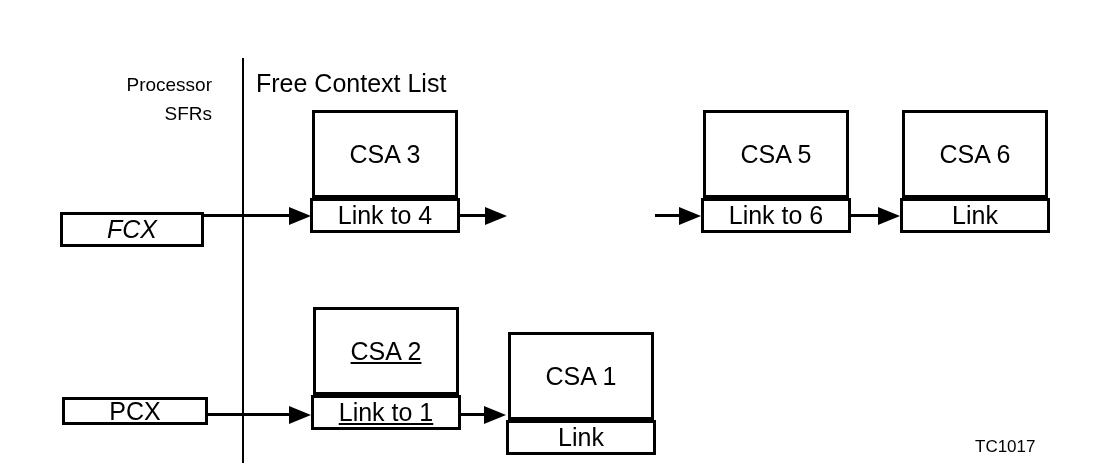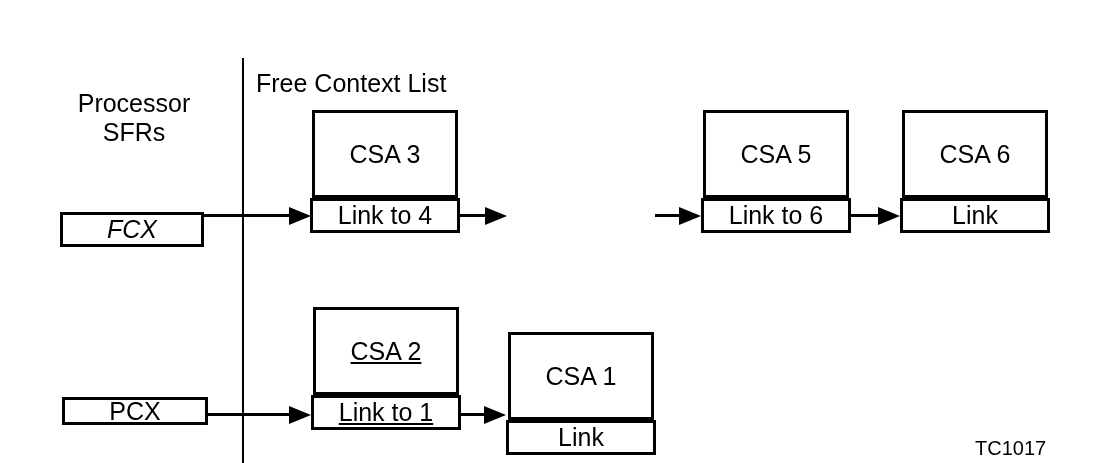--- a/index.html
+++ b/index.html
@@ -24,24 +24,24 @@
     position: absolute;
     left: 242px;
     top: 58px;
     width: 2px;
     height: 405px;
     background: #000000;
   }
   .proc-label {
     position: absolute;
     left: 56px;
-    top: 89px;
+    top: 70px;
     width: 156px;
-    text-align: center;
-    font-size: 25px;
+    text-align: right;
+    font-size: 19px;
     line-height: 29px;
   }
   .list-label {
     position: absolute;
     font-size: 25px;
     white-space: nowrap;
   }
   .list-label.free { left: 256px; top: 69px; }
   .list-label.prev { left: 256px; top: 270px; }
   .csa { position: absolute; width: 150px; text-align: right; }
@@ -98,21 +98,21 @@
   .arrow.a1 { left: 204px; top: 214px; width: 85px; }
   .arrow.a2 { left: 459px; top: 214px; width: 26px; }
   .arrow.a3 { left: 655px; top: 214px; width: 24px; }
   .arrow.a4 { left: 850px; top: 214px; width: 28px; }
   .arrow.a5 { left: 208px; top: 413px; width: 81px; }
   .arrow.a6 { left: 460px; top: 413px; width: 24px; }
   .fig-num {
     position: absolute;
     left: 975px;
     top: 437px;
-    font-size: 20px;
+    font-size: 17px;
   }
 </style>
 </head>
 <body>
 
 <div class="stage">
 
 
   <div class="vline"></div>
 

